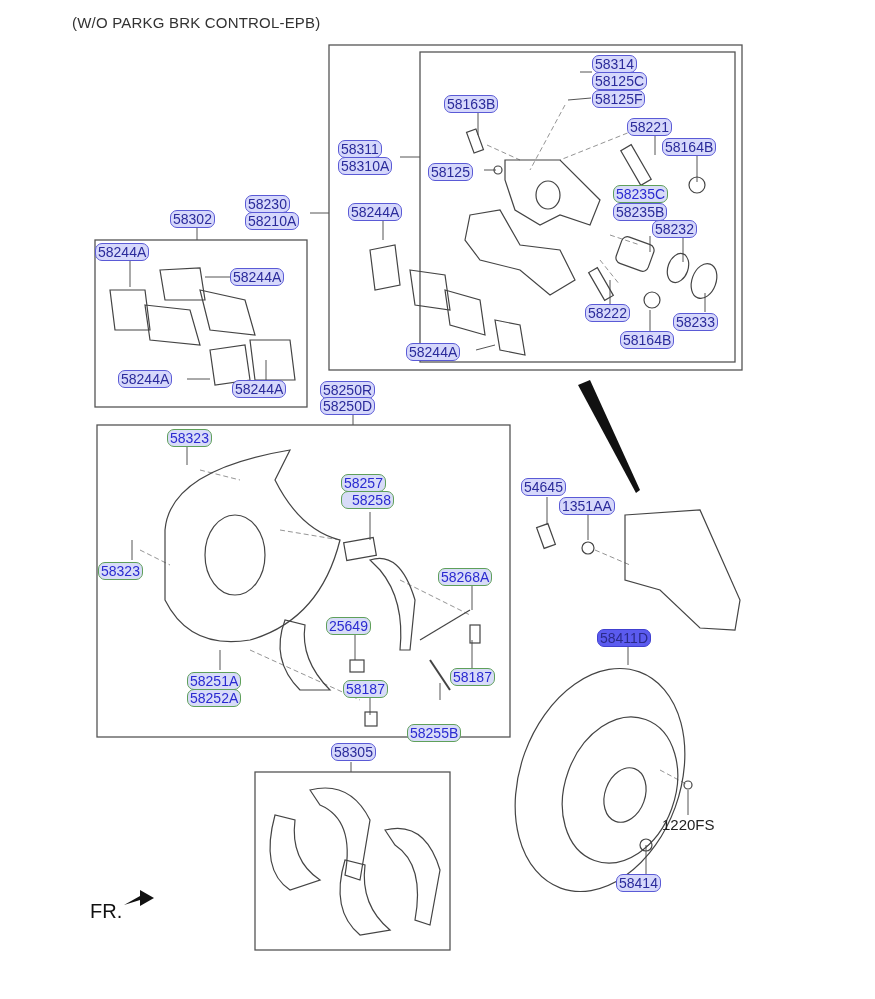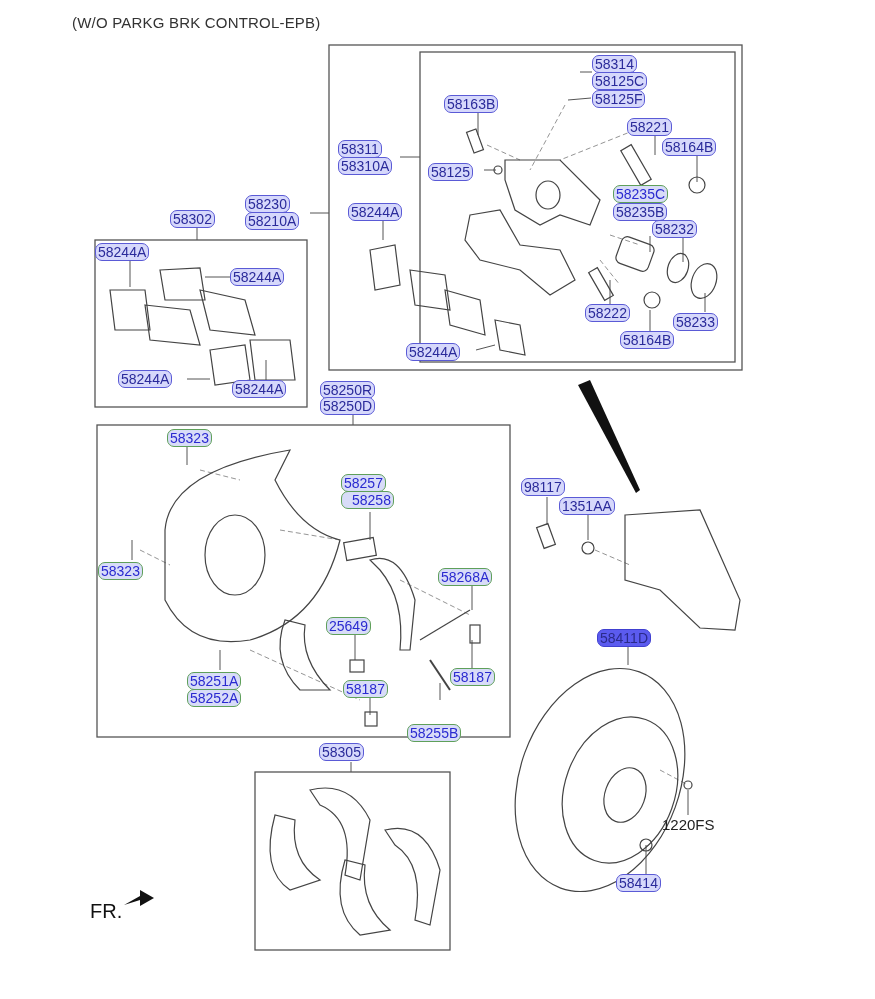--- a/index.html
+++ b/index.html
@@ -175,27 +175,27 @@
     <div class="lbl blue" style="left: 673px; top: 313px;">58233</div>
     <div class="lbl blue" style="left: 620px; top: 331px;">58164B</div>
     <div class="lbl blue" style="left: 406px; top: 343px;">58244A</div>
     <div class="lbl blue" style="left: 118px; top: 370px;">58244A</div>
     <div class="lbl blue" style="left: 232px; top: 380px;">58244A</div>
     <div class="lbl blue" style="left: 320px; top: 381px;">58250R</div>
     <div class="lbl blue" style="left: 320px; top: 397px;">58250D</div>
     <div class="lbl green" style="left: 167px; top: 429px;">58323</div>
     <div class="lbl green" style="left: 341px; top: 474px;">58257</div>
     <div class="lbl green" style="left: 341px; top: 491px; padding-left: 10px;">58258</div>
-    <div class="lbl blue" style="left: 521px; top: 478px;">98117</div>
+    <div class="lbl blue" style="left: 521px; top: 478px;">54645</div>
     <div class="lbl blue" style="left: 559px; top: 497px;">1351AA</div>
     <div class="lbl green" style="left: 98px; top: 562px;">58323</div>
     <div class="lbl green" style="left: 438px; top: 568px;">58268A</div>
     <div class="lbl green" style="left: 326px; top: 617px;">25649</div>
     <div class="lbl sel" style="left: 597px; top: 629px;">58411D</div>
     <div class="lbl green" style="left: 187px; top: 672px;">58251A</div>
     <div class="lbl green" style="left: 187px; top: 689px;">58252A</div>
     <div class="lbl green" style="left: 343px; top: 680px;">58187</div>
     <div class="lbl green" style="left: 450px; top: 668px;">58187</div>
     <div class="lbl green" style="left: 407px; top: 700px; margin-top: 24px;">58255B</div>
-    <div class="lbl blue" style="left: 319px; top: 743px;">58305</div>
+    <div class="lbl blue" style="left: 331px; top: 743px;">58305</div>
     <div class="lbl plain" style="left: 660px; top: 817px;">1220FS</div>
     <div class="lbl blue" style="left: 616px; top: 874px;">58414</div>
   </div>
 
 </body></html>

